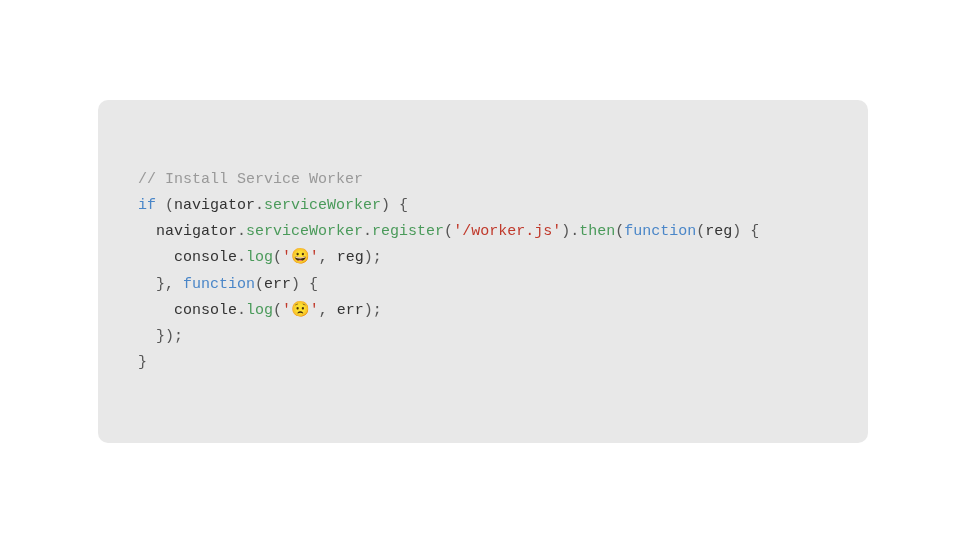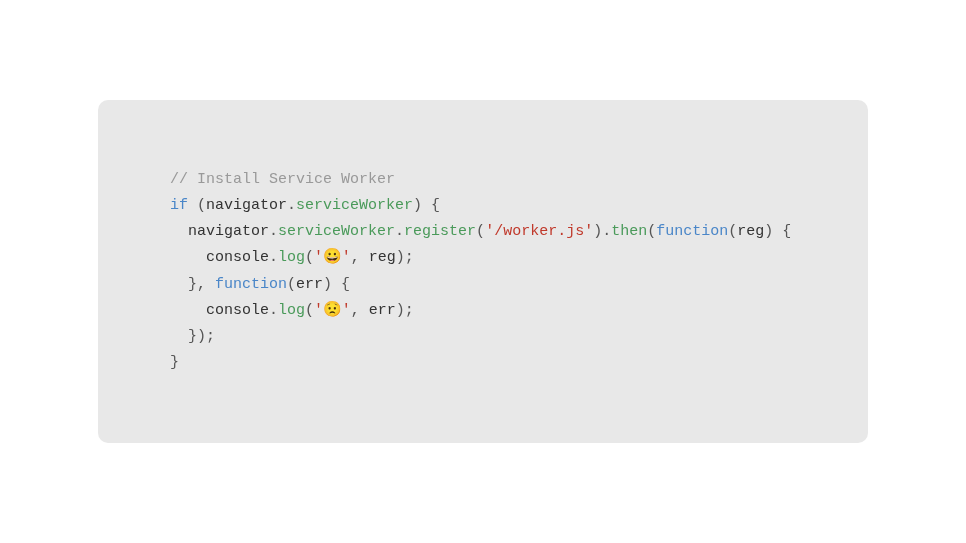--- a/index.html
+++ b/index.html
@@ -14,21 +14,21 @@
       background-color: #ffffff;
       display: flex;
       align-items: center;
       justify-content: center;
       font-family: -apple-system, BlinkMacSystemFont, sans-serif;
     }
 
     .code-container {
       background-color: #e8e8e8;
       border-radius: 10px;
-      padding: 40px 72px;
+      padding: 40px 40px;
       width: 770px;
       min-height: 290px;
     }
 
     .code-block {
       font-family: 'Courier New', 'Menlo', 'Monaco', 'Consolas', monospace;
       font-size: 15px;
       line-height: 1.75;
       white-space: pre;
     }

